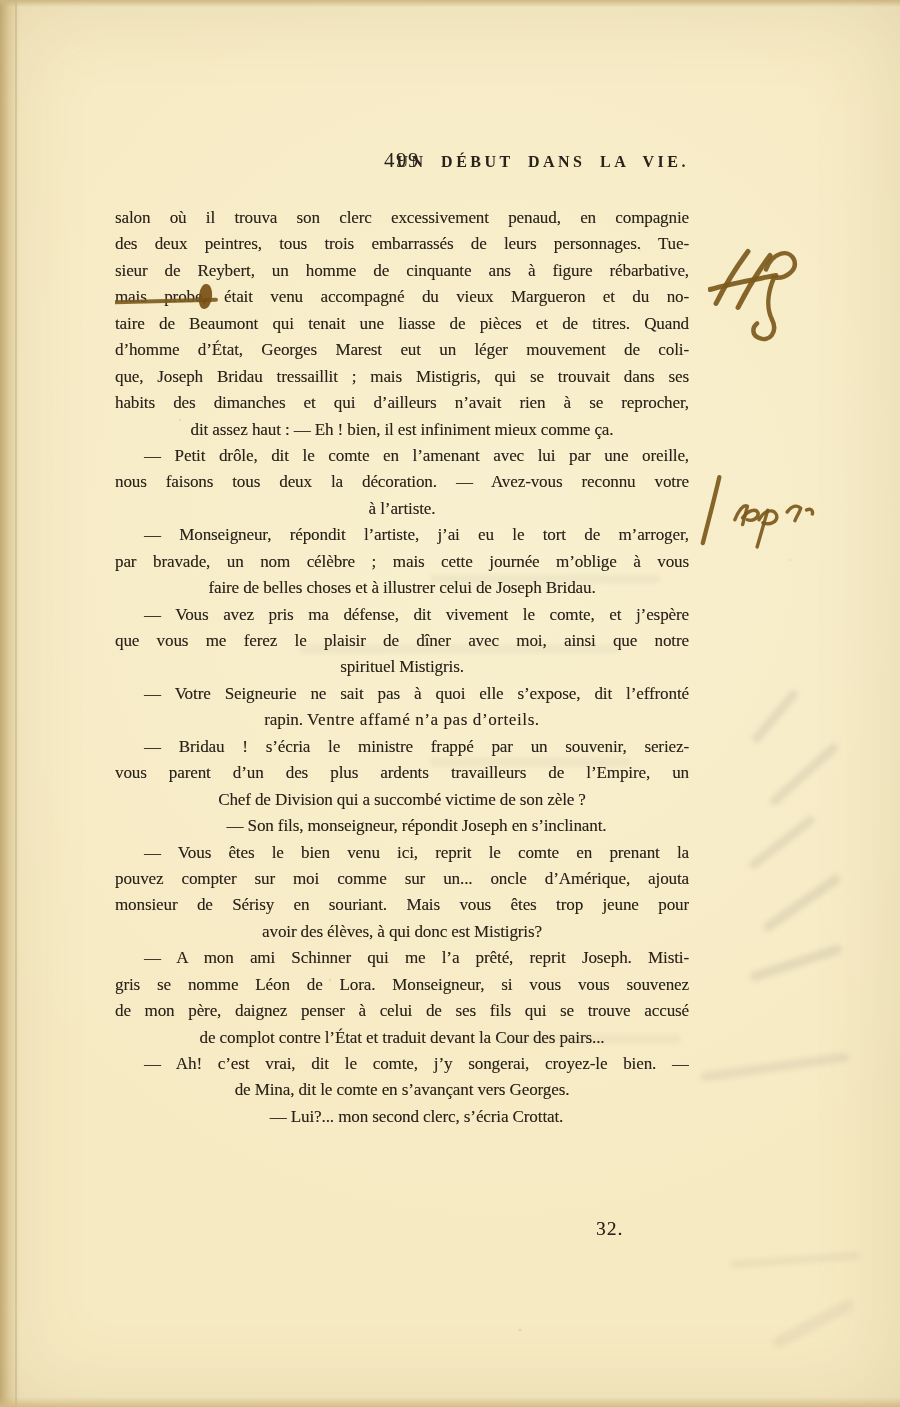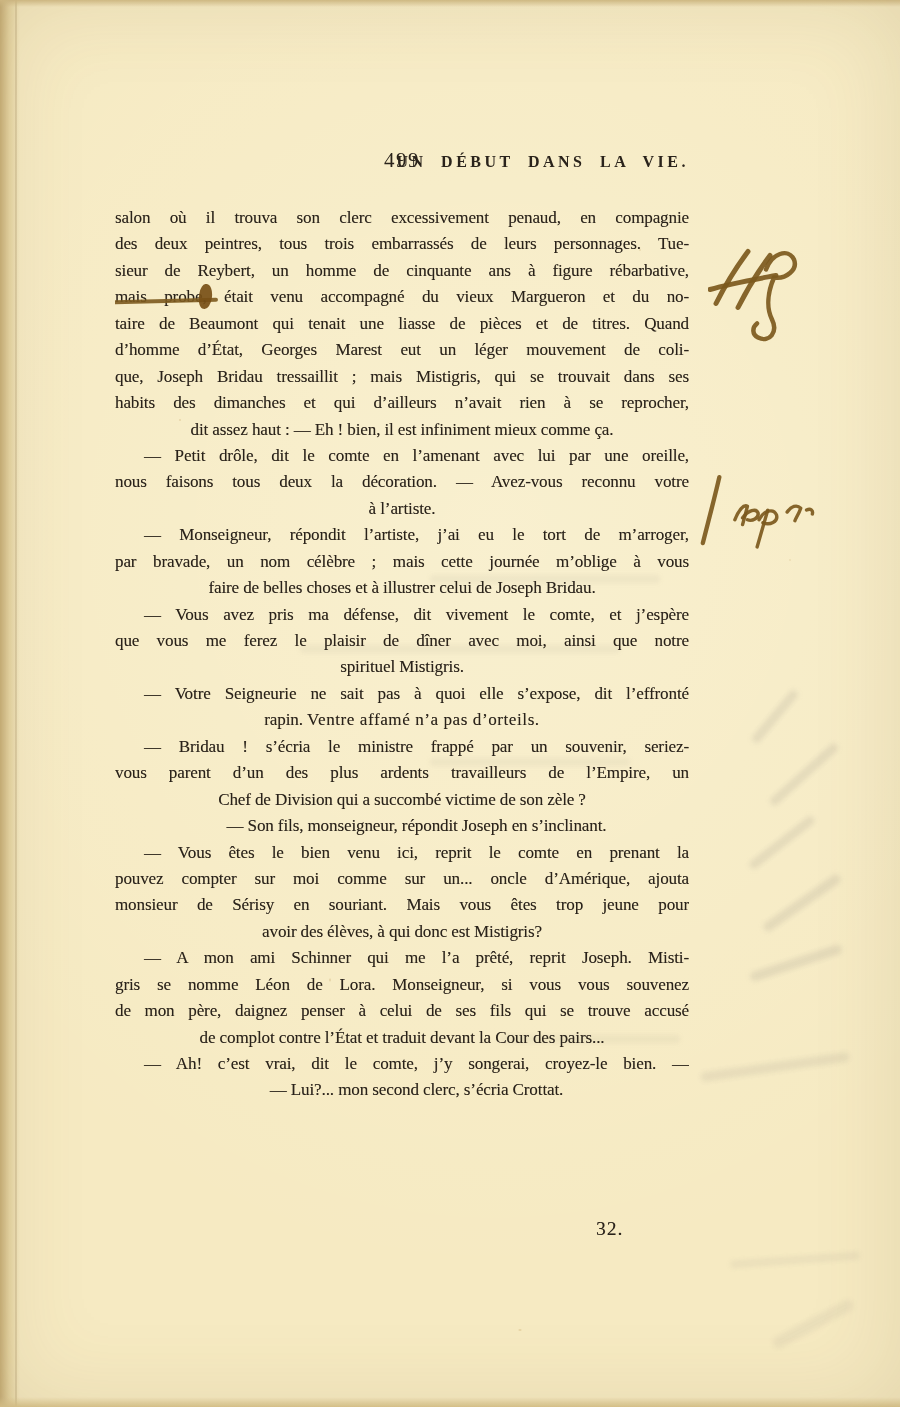--- a/index.html
+++ b/index.html
@@ -132,20 +132,21 @@
       <div class="line l ind">— Son fils, monseigneur, répondit Joseph en s’inclinant.</div>
       <div class="line j ind">— Vous êtes le bien venu ici, reprit le comte en prenant la</div>
       <div class="line j">pouvez compter sur moi comme sur un... oncle d’Amérique, ajouta</div>
       <div class="line j">monsieur de Sérisy en souriant. Mais vous êtes trop jeune pour</div>
       <div class="line l">avoir des élèves, à qui donc est Mistigris?</div>
       <div class="line j ind">— A mon ami Schinner qui me l’a prêté, reprit Joseph. Misti-</div>
       <div class="line j">gris se nomme Léon de Lora. Monseigneur, si vous vous souvenez</div>
       <div class="line j">de mon père, daignez penser à celui de ses fils qui se trouve accusé</div>
       <div class="line l">de complot contre l’État et traduit devant la Cour des pairs...</div>
       <div class="line j ind">— Ah! c’est vrai, dit le comte, j’y songerai, croyez-le bien. —</div>
+      <div class="line l">de Mina, dit le comte en s’avançant vers Georges.</div>
       <div class="line l ind">— Lui?... mon second clerc, s’écria Crottat.</div>
     </div>
 
   <svg class="margin-mark mk1" viewBox="0 0 100 115" aria-label="Hel">
     <path d="M8,64 C16,48 28,28 40,12" stroke-width="5"></path>
     <path d="M30,68 C38,52 50,32 62,16" stroke-width="5"></path>
     <path d="M2,50 C22,44 46,40 68,36" stroke-width="5"></path>
     <path d="M58,30 C64,14 80,8 86,20 C90,30 78,40 66,38 C60,52 58,68 64,80 C70,92 62,104 50,98 C44,95 44,88 49,84" stroke-width="4.5"></path>
   </svg>
 

